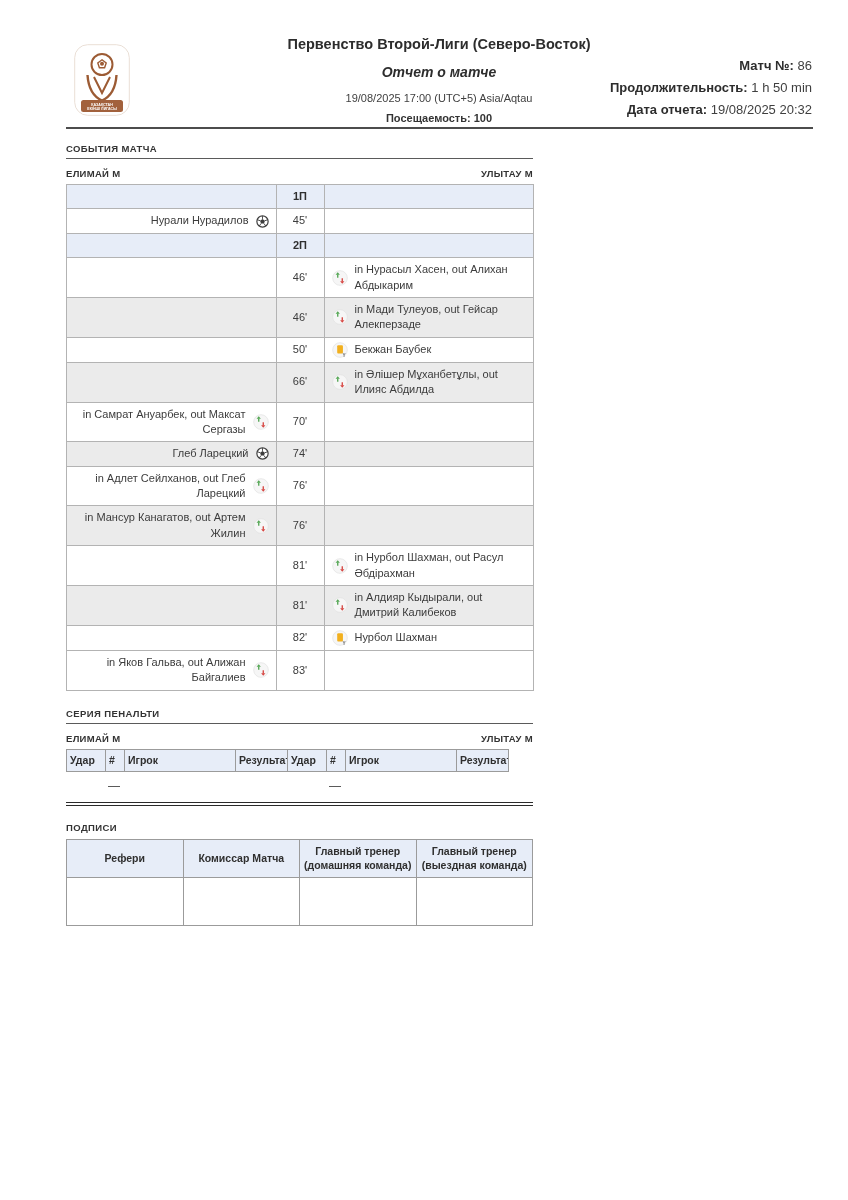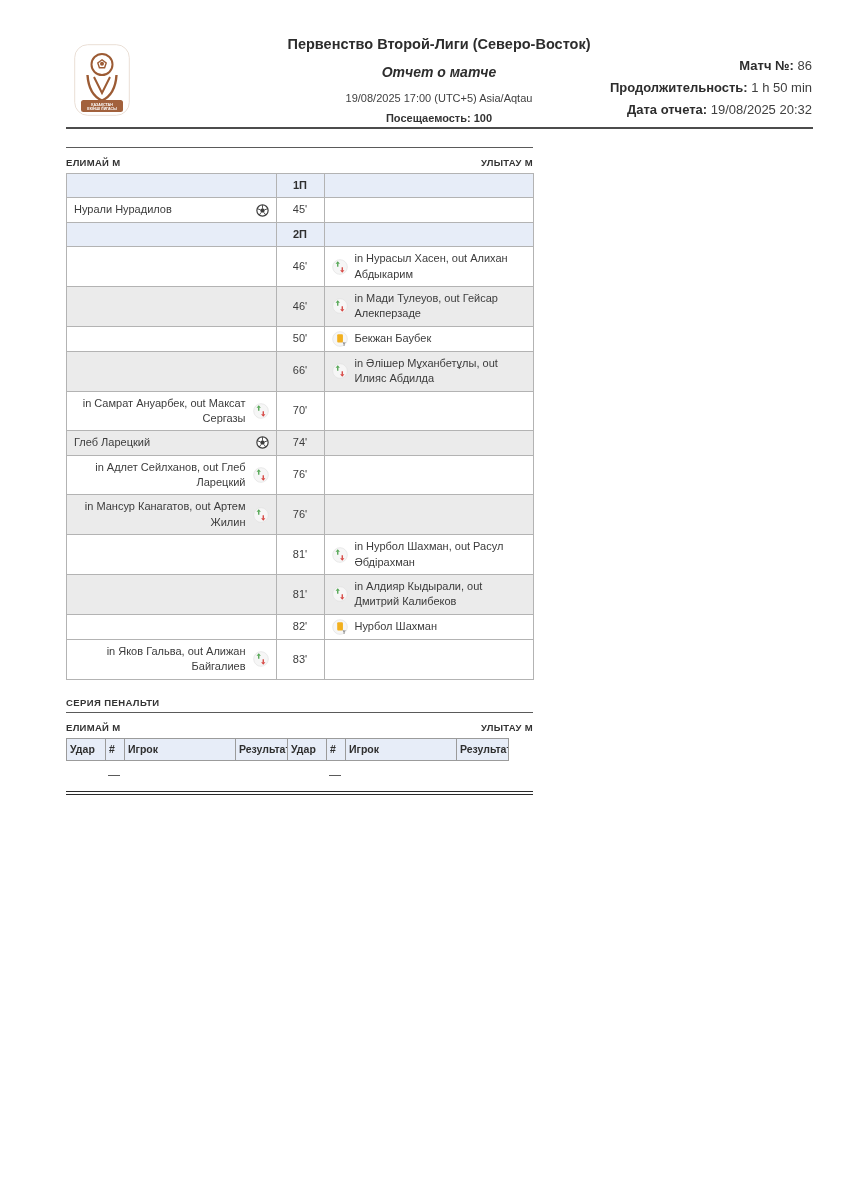--- a/index.html
+++ b/index.html
@@ -28,21 +28,21 @@
   
   table.events { width:467px; border-collapse:collapse; table-layout:fixed; border:1.5px solid #8f8f8f; }
   table.events td { border:1px solid #b3b3b3; font-size:11px; color:#3c3c3c; padding:4px 7px; vertical-align:middle; line-height:1.4; }
   table.events td.minute { text-align:center; padding:4px 2px; }
   tr.period-row td { background:#e7edf8; height:22px; padding:2px; }
   tr.period-row td.minute { font-weight:bold; color:#2f2f2f; }
   tr.event-row { background:#fff; }
   tr.event-row.shaded { background:#ebebeb; }
   tr.event-row td { height:24px; }
   .cellwrap { display:flex; align-items:center; gap:7px; }
-  .cellwrap.home { justify-content:space-between; }
+  .cellwrap.home { justify-content:flex-end; }
   .cellwrap.home .evt-text { text-align:right; }
   .cellwrap.away { justify-content:flex-start; }
   .evt-icon { display:inline-flex; flex:0 0 auto; }
 
   
   .pen-wrap { display:flex; justify-content:flex-start; }
   .pen-col { width:221px; }
   table.pen { width:221px; border-collapse:collapse; table-layout:fixed; border:1.5px solid #8f8f8f; }
   table.pen th { border:1px solid #9b9b9b; background:#e7edf8; font-size:10.5px; font-weight:bold; color:#2f2f2f; text-align:left; padding:4px 3px; height:22px; overflow:hidden; white-space:nowrap; }
   .dash-row { margin-top:7px; font-size:12px; color:#444; }
@@ -87,20 +87,21 @@
   <div class="header-right">
     <div class="line"><b>Матч №:</b> <span>86</span></div>
     <div class="line"><b>Продолжительность:</b> <span>1 h 50 min</span></div>
     <div class="line"><b>Дата отчета:</b> <span>19/08/2025 20:32</span></div>
   </div>
 
   <div class="header-rule"></div>
 
   <div class="content">
 
+    <div class="section-label">СОБЫТИЯ МАТЧА</div>
     <div class="section-rule"></div>
     <div class="teams-row">
       <span>ЕЛИМАЙ М</span>
       <span>УЛЫТАУ М</span>
     </div>
     <table class="events">
       <colgroup>
           <col style="width:209.5px">
           <col style="width:48px">
           <col style="width:209.5px">
@@ -400,17 +401,38 @@
               <th>Результат</th>
             </tr>
           </tbody>
             </table>
           <div class="dash-row"><span>—</span></div>
         </div>
       </div>
       <div class="thick-rule"></div>
     </div>
 
+    <div style="margin-top:16px">
+      <div class="section-label">ПОДПИСИ</div>
+      <table class="sig">
+        <tbody>
+            <tr>
+          <th>Рефери</th>
+          <th>Комиссар Матча</th>
+          <th>Главный тренер
+(домашняя команда)</th>
+          <th>Главный тренер
+(выездная команда)</th>
+        </tr>
+        <tr>
+          <td></td>
+          <td></td>
+          <td></td>
+          <td></td>
+        </tr>
+      </tbody>
+        </table>
+    </div>
   </div>
 
   <div class="footer-rule"></div>
   <div class="footer-text">Страница 2 / 2</div>
 </div>
 
 </body></html>

